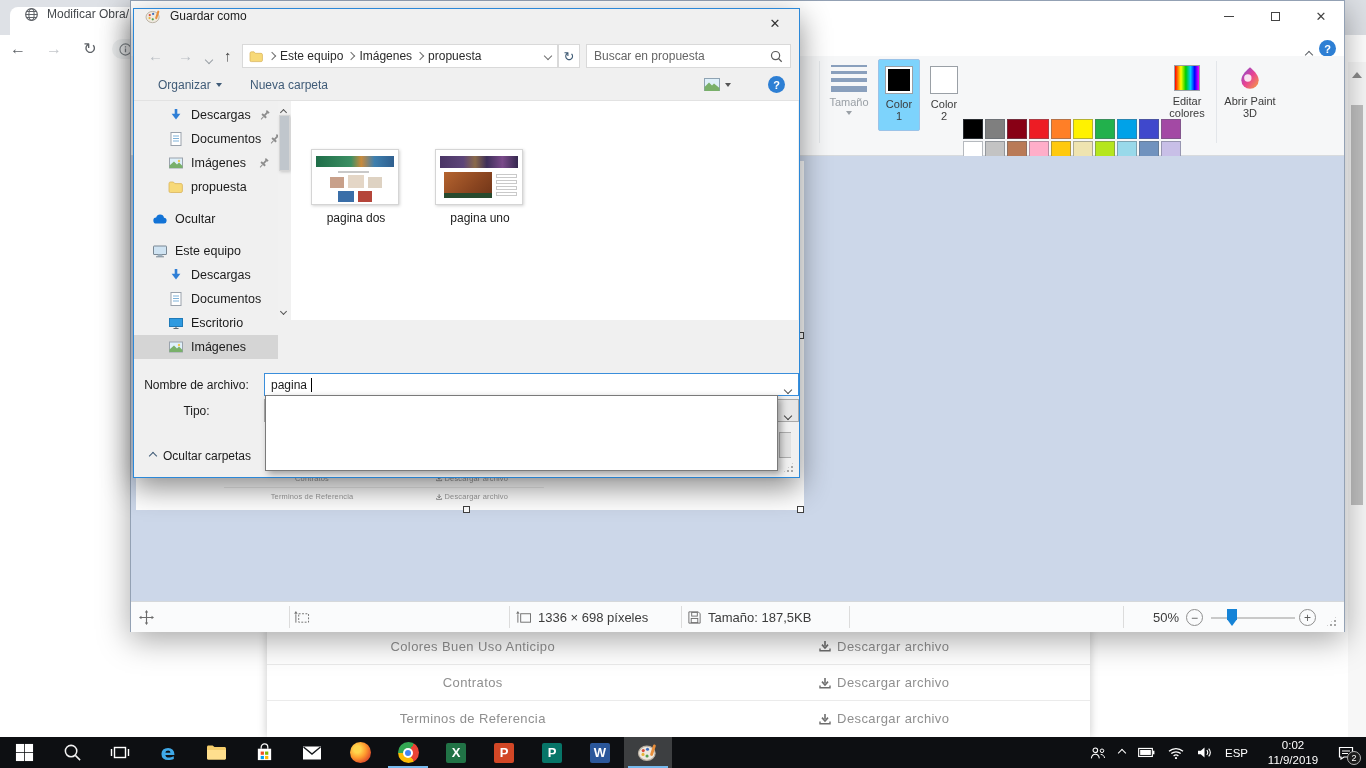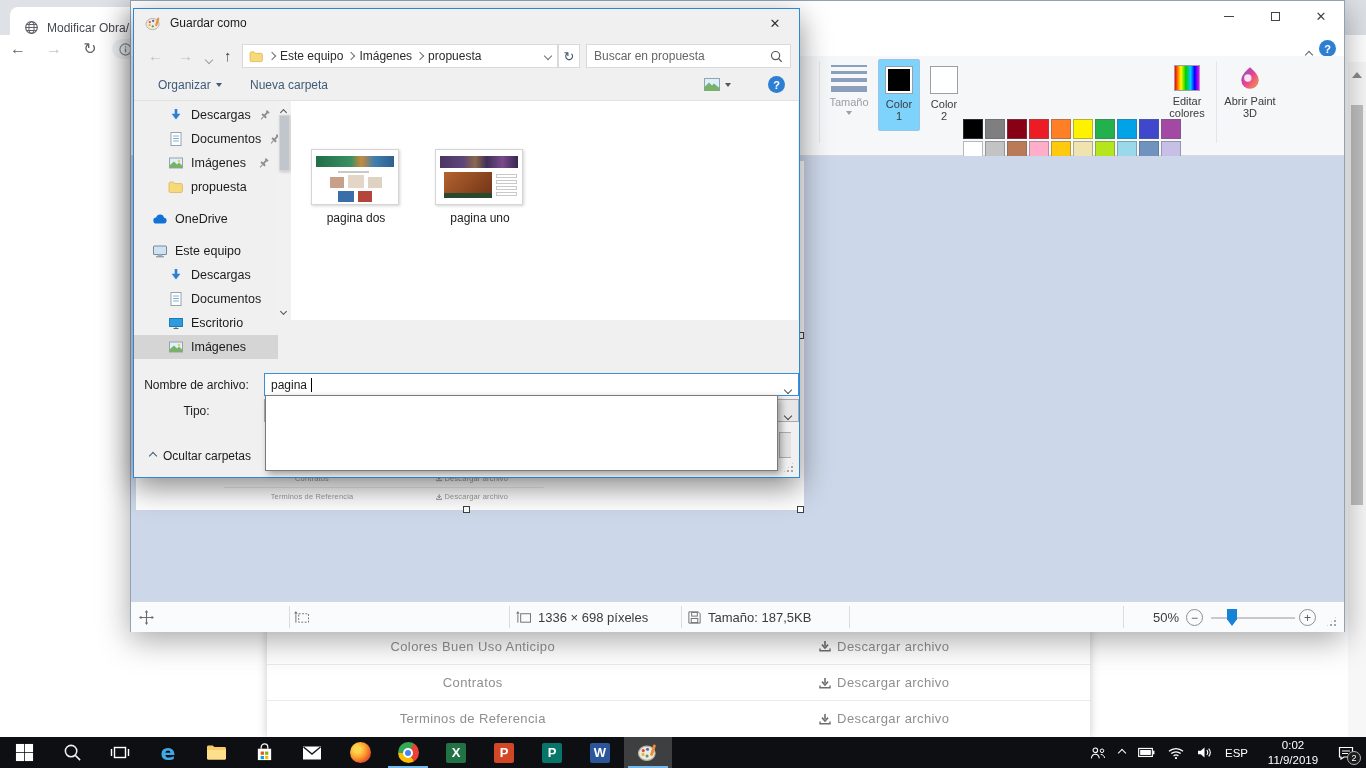--- a/index.html
+++ b/index.html
@@ -2,21 +2,21 @@
 <html><head>
 <meta charset="utf-8">
 <style>
   *{margin:0;padding:0;box-sizing:border-box}
   html,body{width:1366px;height:768px;overflow:hidden}
   body{font-family:"Liberation Sans",sans-serif;background:#fff}
   #screen{position:relative;width:1366px;height:768px;background:#fff;overflow:hidden}
 
   
   .tabstrip{position:absolute;left:0;top:0;width:1366px;height:35px;background:#dee1e6}
-  .tab{position:absolute;left:10px;top:7px;width:228px;height:28px;background:#fff;border-radius:8px 8px 0 0;display:flex;align-items:flex-end;gap:8px;padding:0 14px;font-size:12px;color:#45494d;overflow:hidden}
+  .tab{position:absolute;left:10px;top:7px;width:228px;height:28px;background:#fff;border-radius:8px 8px 0 0;display:flex;align-items:flex-start;gap:8px;padding:0 14px;font-size:12px;color:#45494d;overflow:hidden}
   .btoolbar{position:absolute;left:0;top:35px;width:1366px;height:27px;background:#fff;display:flex;align-items:center}
   .bt-ic{font-size:16px;color:#5f6368;width:36px;text-align:center}
   .bt-ic.dis{color:#c4c7cb}
   .addr-pill{position:absolute;left:112px;top:4px;width:80px;height:20px;background:#f1f3f4;border-radius:10px;display:flex;align-items:center;padding-left:7px}
   .bpage{position:absolute;left:0;top:62px;width:1366px;height:675px;background:#fff}
   .doc-card{position:absolute;left:267px;top:628px;width:823px;height:109px;background:#fff;box-shadow:0 0 9px rgba(0,0,0,.22)}
   .doc-row{display:flex;height:36px;align-items:center;color:#8f8f8f;font-size:13px;letter-spacing:.4px}
   .doc-row + .doc-row{border-top:1px solid #ebebeb}
   .doc-label{flex:0 0 50%;text-align:center}
   .doc-link{flex:1;display:flex;align-items:center;justify-content:center;gap:6px;cursor:pointer}
@@ -65,21 +65,21 @@
   .grip{position:absolute;width:11px;height:11px;background-image:radial-gradient(circle,#a6a6a6 1px,transparent 1.3px);background-size:4px 4px;background-position:bottom right;clip-path:polygon(100% 0,100% 100%,0 100%)}
 
   
   .chev{display:inline-block;width:6px;height:6px;border-right:1.5px solid currentColor;border-bottom:1.5px solid currentColor;transform:rotate(45deg)}
   .chev.up{transform:rotate(-135deg)}
   .chev.right{transform:rotate(-45deg)}
   .tri-down{display:inline-block;width:0;height:0;border-left:3.5px solid transparent;border-right:3.5px solid transparent;border-top:4.5px solid currentColor}
 
   
   .dialog{position:absolute;left:133px;top:8px;width:667px;height:470px;background:#f0f0f0;border:1px solid #2b88d8;box-shadow:0 10px 28px rgba(0,0,0,.45);font-size:12px;color:#1b1b1b}
-  .d-title{position:absolute;left:0;top:0;right:0;height:28px;display:flex;align-items:center;gap:8px;padding-left:11px}
+  .d-title{position:absolute;left:0;top:0;right:0;height:28px;display:flex;gap:8px;padding-left:11px}
   .d-close{position:absolute;right:10px;top:5px;width:28px;height:18px;display:flex;align-items:center;justify-content:center;font-size:13px;color:#333}
   .d-nav{position:absolute;left:0;top:32px;right:0;height:30px}
   .nav-ic{position:absolute;top:6px;font-size:15px;color:#b9bec4}
   .crumbbox{position:absolute;left:108px;top:3px;width:316px;height:24px;background:#fff;border:1px solid #d9d9d9;display:flex;align-items:center;gap:5px;padding:0 6px;color:#2b2b2b}
   .crumb-sep{color:#707070}
   .refreshbox{position:absolute;left:424px;top:3px;width:22px;height:24px;background:#fff;border:1px solid #d9d9d9;display:flex;align-items:center;justify-content:center;color:#3e5a74;font-size:13px}
   .searchbox{position:absolute;left:452px;top:3px;width:205px;height:24px;background:#fff;border:1px solid #d9d9d9;display:flex;align-items:center;padding:0 7px;color:#666}
   .d-toolbar{position:absolute;left:0;top:62px;right:0;height:30px;border-bottom:1px solid #e2e2e2}
   .tb-cmd{position:absolute;top:7px;display:flex;align-items:center;gap:5px;color:#3f5b77}
   .d-body{position:absolute;left:0;top:92px;right:0;height:219px}
@@ -520,21 +520,21 @@
               </svg>
             </span>
             <span class="sb-label">propuesta</span>
           </div>
           <div class="sb-item indent0 gap">
             <span class="sb-ic">
               <svg viewBox="0 0 16 16">
                 <path d="M4.5 12.5a3 3 0 0 1-.3-6A4 4 0 0 1 12 6.7a2.9 2.9 0 0 1-.6 5.8z" fill="#1273d6"></path>
               </svg>
             </span>
-            <span class="sb-label">OneDrive</span>
+            <span class="sb-label">Ocultar</span>
           </div>
           <div class="sb-item indent0">
             <span class="sb-ic">
               <svg viewBox="0 0 16 16">
                 <rect x="1.5" y="3" width="13" height="8.5" rx=".5" fill="#cfe3f2" stroke="#7a8894"></rect>
                 <path d="M6 11.5l-.8 2h5.6l-.8-2z" fill="#9fb3c2"></path>
                 <path d="M4 13.8h8" stroke="#7a8894"></path>
               </svg>
             </span>
             <span class="sb-label">Este equipo</span>

